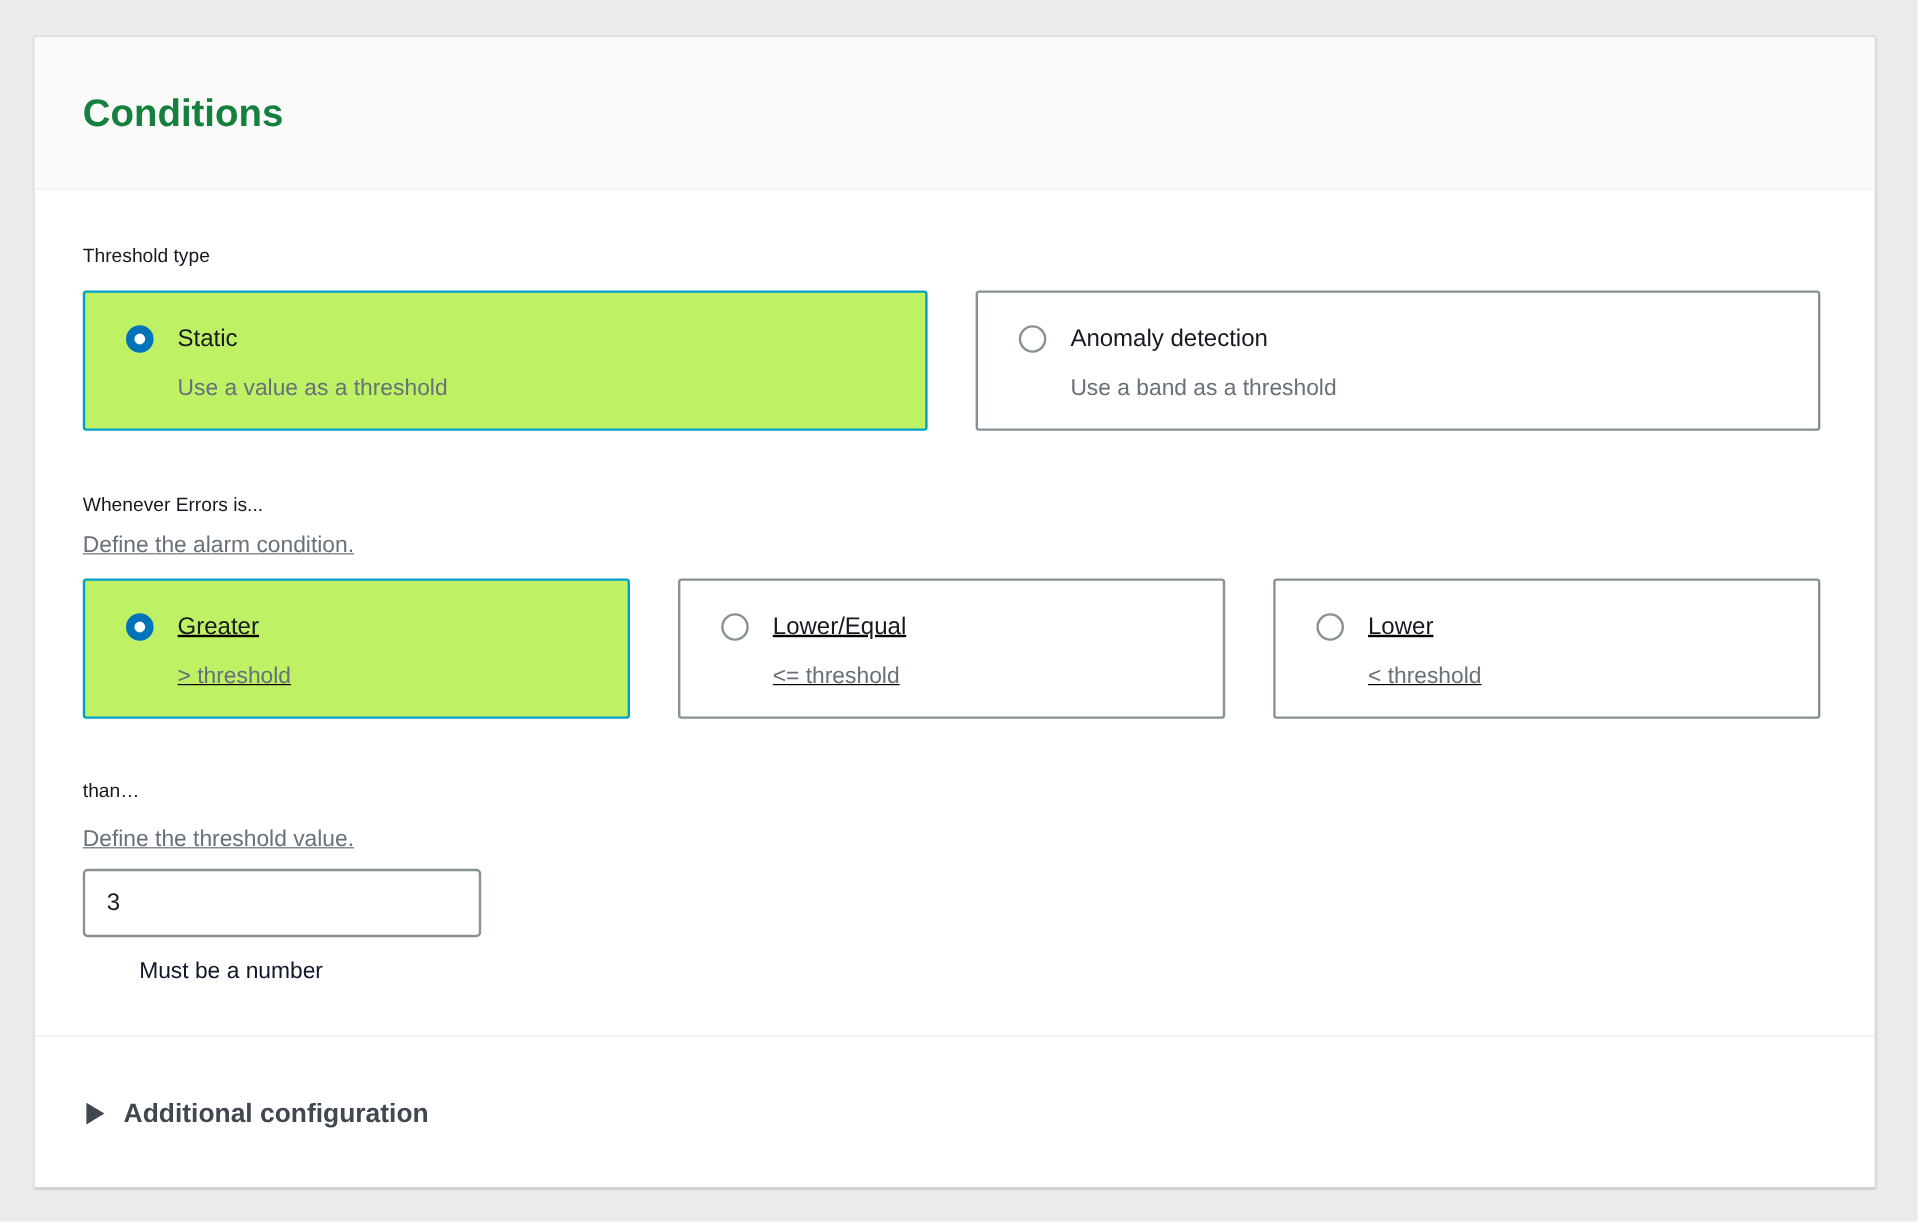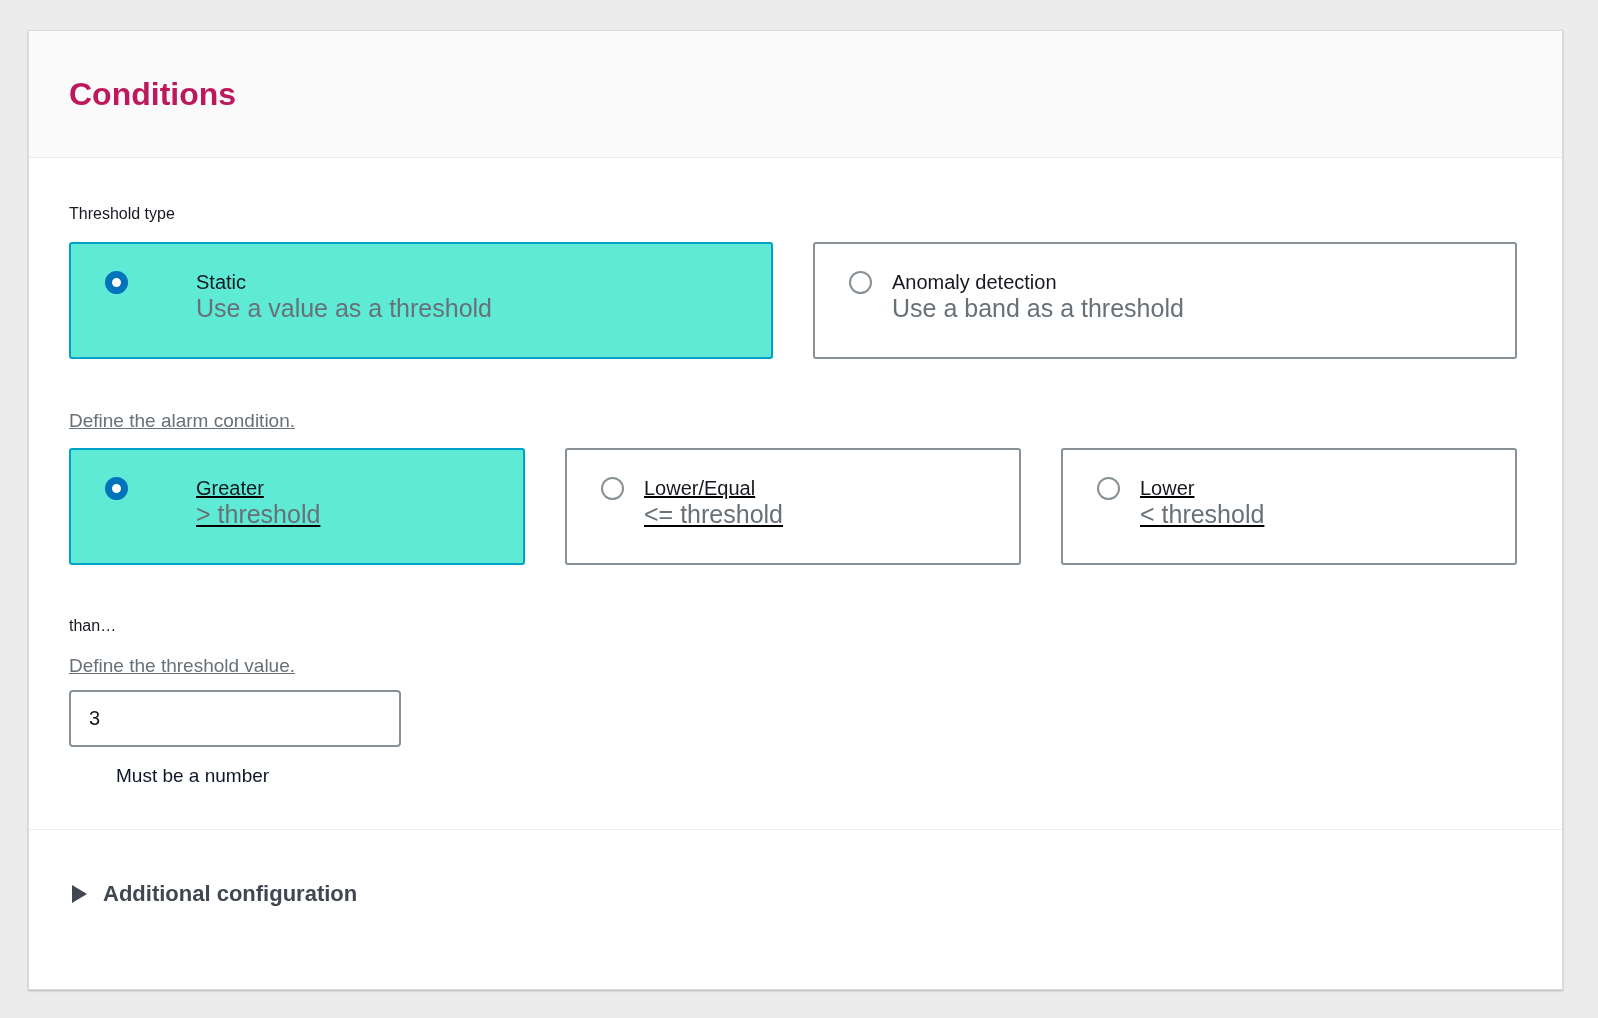--- a/index.html
+++ b/index.html
@@ -21,21 +21,21 @@
   .panel-header {
     height: 127px;
     background: #fafafa;
     border-bottom: 1px solid #eaeded;
     display: flex; align-items: center;
     padding: 0 45px 0 40px;
   }
   .panel-title {
     margin: 0;
     font-size: 32px; font-weight: 700;
-    color: #be185d;
+    color: #15803d;
   }
   .panel-content { padding: 43px 45px 41px 40px; }
   .field-label {
     font-size: 16px; line-height: 26px;
     color: #16191f;
   }
   .field-desc {
     font-size: 19px; line-height: 24px;
     color: #687078;
     text-decoration: underline;
@@ -46,35 +46,34 @@
     height: 117px;
     border: 2px solid #879196;
     border-radius: 3px;
     background: #ffffff;
     padding: 24px 16px 0 34px;
     display: flex; align-items: flex-start;
     cursor: pointer;
   }
   .tile.selected {
     border-color: #00a1c9;
-    background: #5eead4;
-    gap: 48px;
+    background: #bef264;
   }
   .radio {
     flex: 0 0 auto;
     width: 23px; height: 23px;
     border-radius: 50%;
     border: 2px solid #879196;
     background: #ffffff;
     margin-top: 3px;
   }
   .radio.checked { border: 7px solid #0073bb; }
   .tile-text { margin-left: 20px; min-width: 0; }
   .tile-label { font-size: 20px; line-height: 28px; color: #16191f; white-space: nowrap; }
-  .tile-desc { font-size: 25px; line-height: 24px; color: #687078; margin-top: 0; white-space: nowrap; }
+  .tile-desc { font-size: 19px; line-height: 24px; color: #687078; margin-top: 16px; white-space: nowrap; }
   .section-2 { margin-top: 50px; }
   .section-3 { margin-top: 48px; }
   .desc-gap-sm { margin-top: 8px; }
   .desc-gap-md { margin-top: 15px; }
   .threshold-input {
     display: block;
     margin-top: 12px;
     width: 332px; height: 57px;
     border: 2px solid #879196;
     border-radius: 4px;
@@ -134,20 +133,21 @@
       <div class="tile">
         <span class="radio"></span>
         <div class="tile-text">
           <div class="tile-label">Anomaly detection</div>
           <div class="tile-desc">Use a band as a threshold</div>
         </div>
       </div>
     </div>
 
     <div class="section-2">
+      <div class="field-label">Whenever Errors is...</div>
       <div class="field-desc desc-gap-sm">Define the alarm condition.</div>
       <div class="grid-4">
         <div class="tile selected">
           <span class="radio checked"></span>
           <div class="tile-text">
             <div class="tile-label">Greater</div>
             <div class="tile-desc">&gt; threshold</div>
           </div>
         </div>
         <div class="tile">

